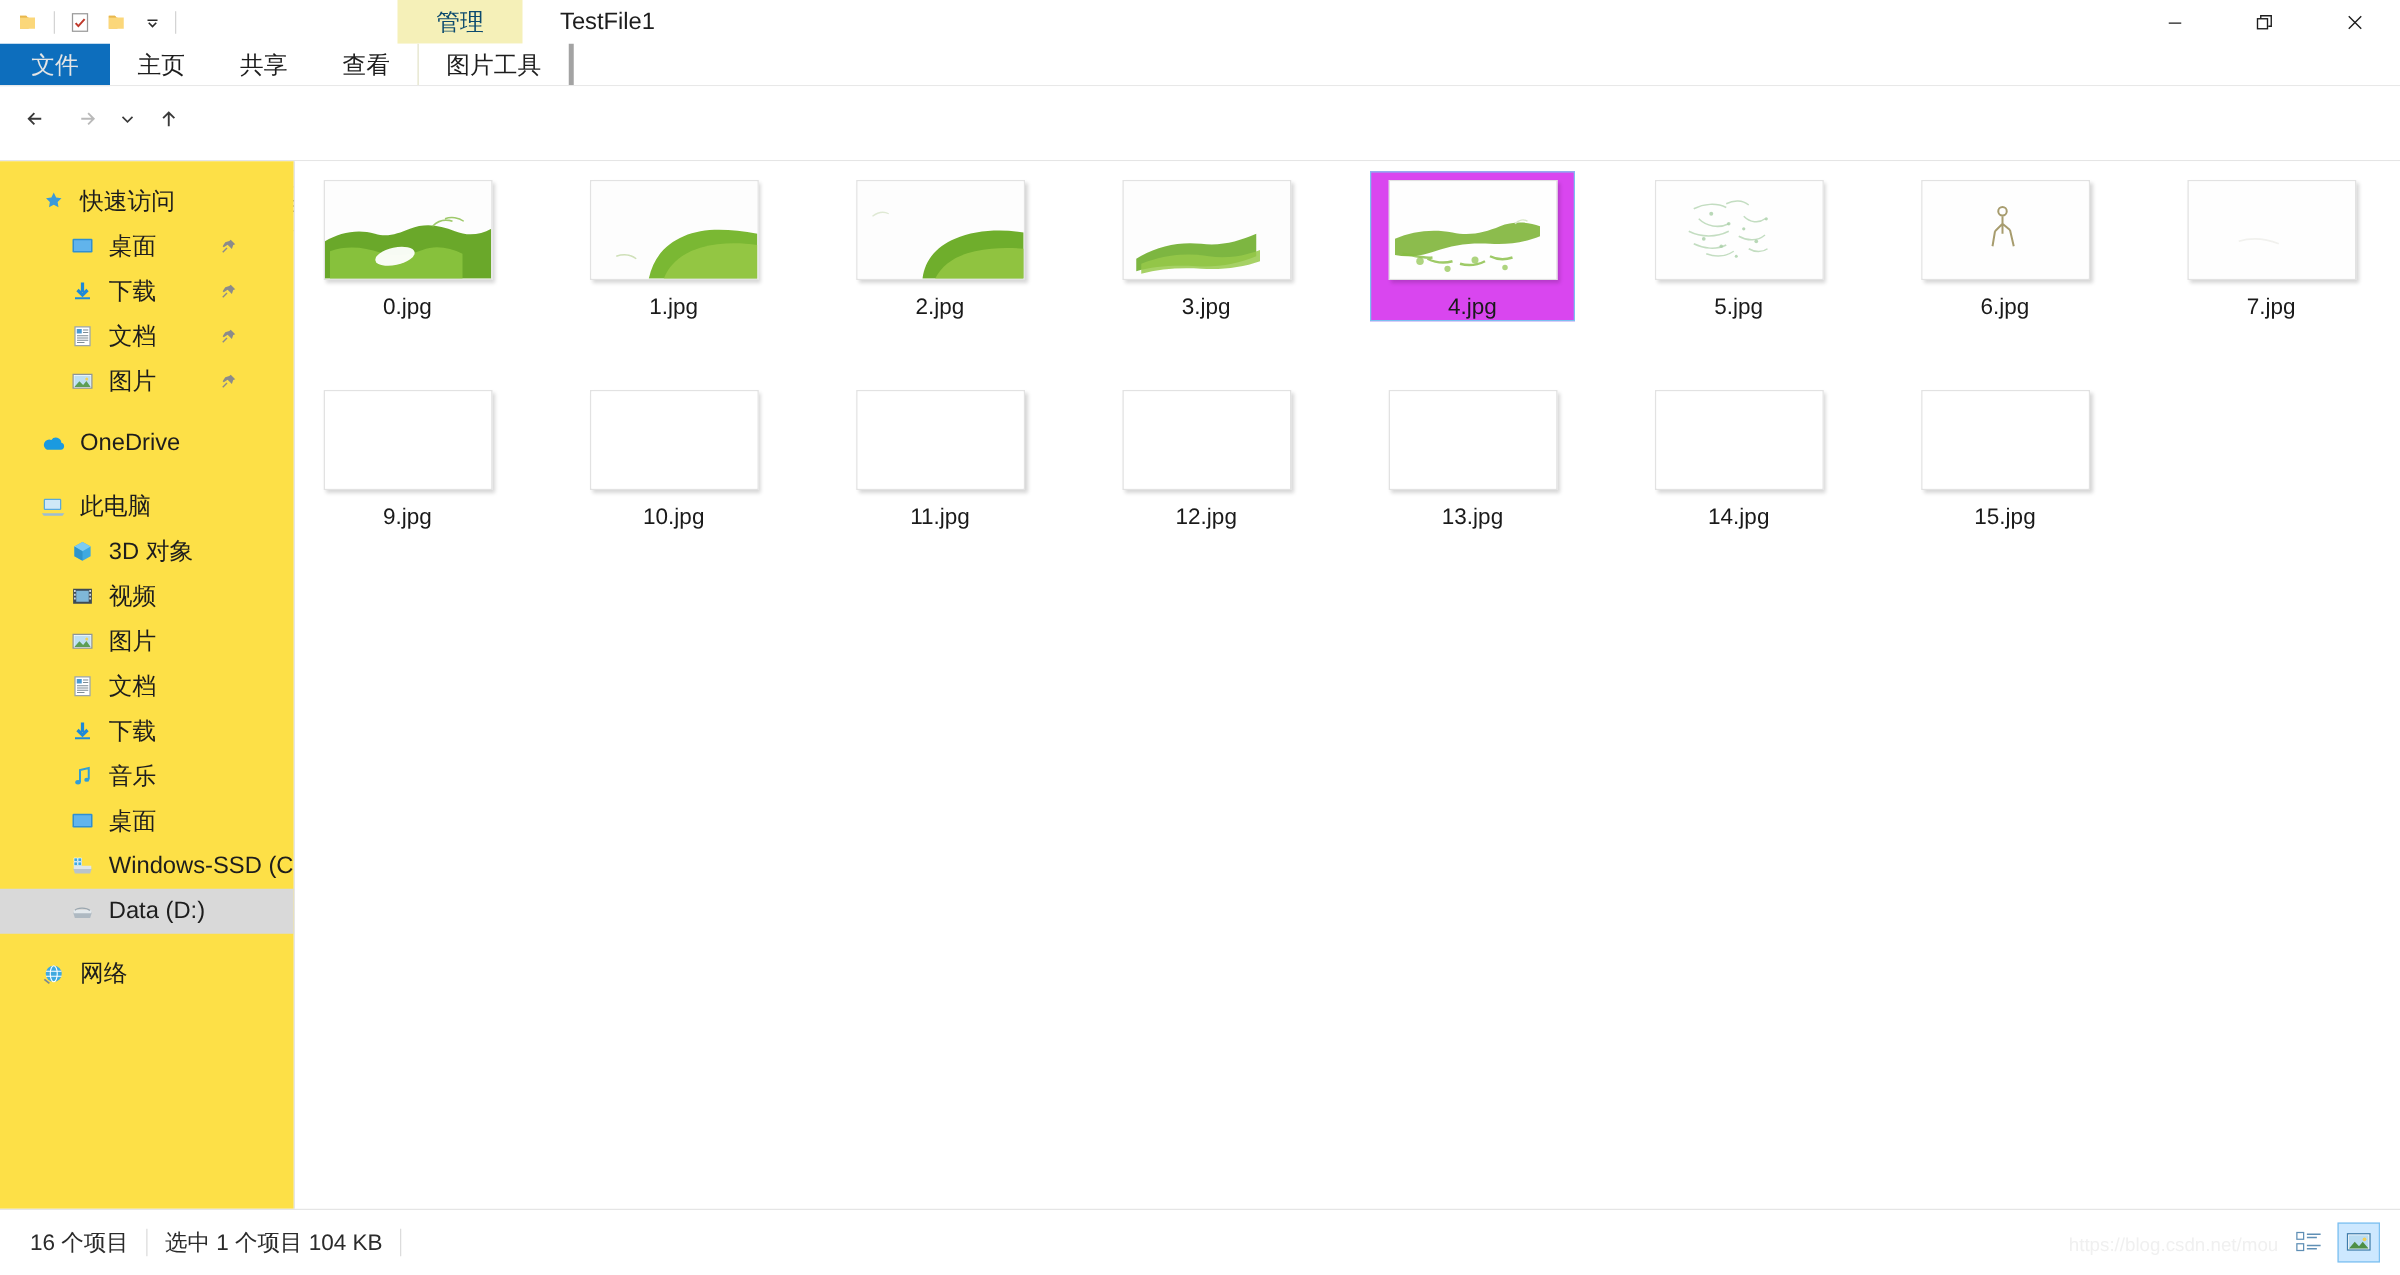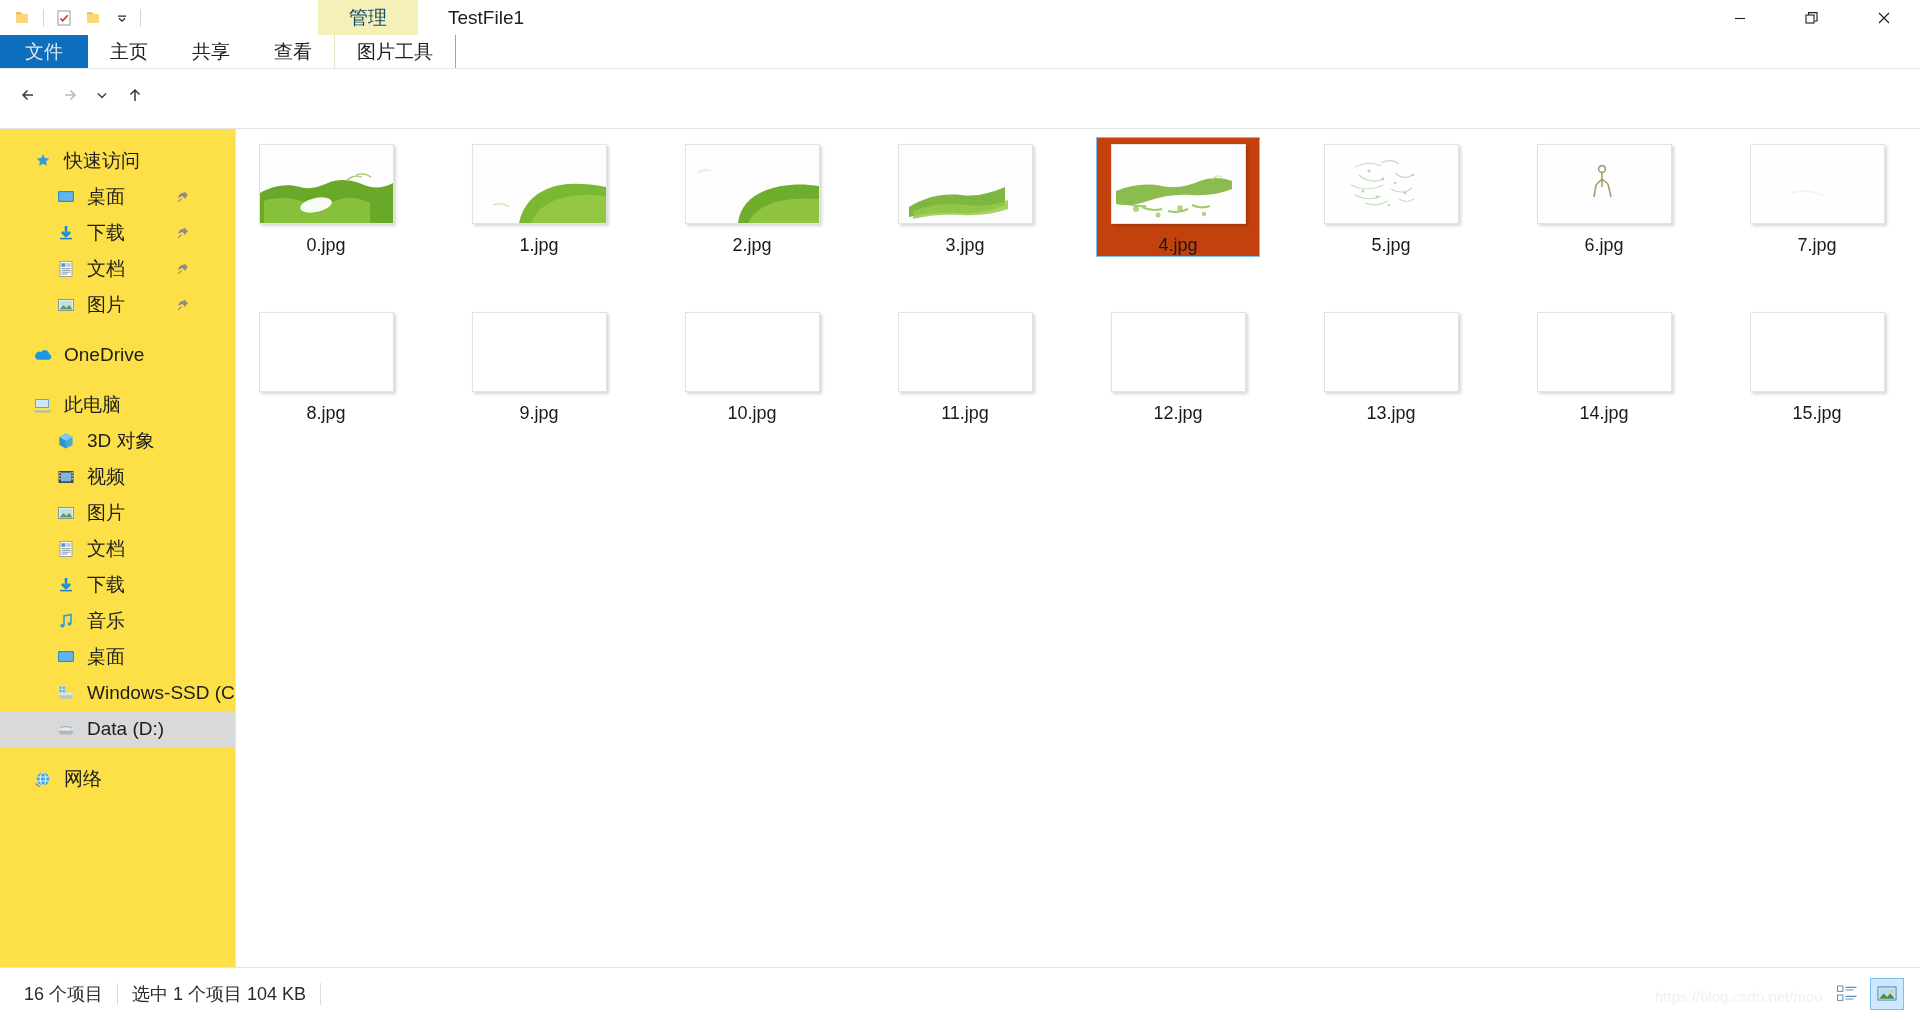--- a/index.html
+++ b/index.html
@@ -49,21 +49,21 @@
     position: absolute; left: 0; top: 35px; width: 1920px; height: 34px;
     background: #ffffff;
   }
   .tabs { display: flex; align-items: stretch; height: 34px; }
   .tab {
     display: flex; align-items: center; justify-content: center;
     padding: 0 22px; font-size: 19px; color: #1d1d1d; height: 34px;
   }
   .tab.file { background: #0d6ebd; color: #e5e5e5; padding: 15px 25px; }
   .tab.ctx {
-    background: #ffffff; border-left: 1px solid #e3e3c8; border-right: 1px solid #a3a3a3;
+    background: #ffffff; border-left: 1px solid #e3e3c8; border-right: 4px solid #a3a3a3;
     border-bottom: 1px solid #ffffff;
   }
   .ribbon-underline {
     position: absolute; left: 0; top: 68px; width: 1920px; height: 1px; background: #e8e8e8;
   }
   .ribbon-right { position: absolute; right: 10px; top: 35px; height: 34px; display: flex; align-items: center; gap: 16px; }
   .chev-btn { width: 30px; height: 30px; display: flex; align-items: center; justify-content: center; }
   .help-btn { width: 28px; height: 28px; display: flex; align-items: center; justify-content: center; }
 
   
@@ -131,21 +131,21 @@
     display: flex; flex-wrap: wrap; align-content: flex-start;
     padding: 8px 0 0 8px;
     gap: 48px;
   }
   .cell {
     width: 164px; height: 120px;
     display: flex; flex-direction: column; align-items: center;
     padding-top: 6px; margin-right: 1px;
     border: 1px solid transparent;
   }
-  .cell.selected { background: #c2410c; border: 1px solid #7cc0f0; }
+  .cell.selected { background: #d946ef; border: 1px solid #7cc0f0; }
   .thumb {
     width: 135px; height: 80px; background: #ffffff;
     border: 1px solid #e2e2e2;
     box-shadow: 2px 2px 3px rgba(0,0,0,.16);
     position: relative; overflow: hidden;
   }
   .fname { font-size: 18px; color: #1a1a1a; margin-top: 11px; white-space: nowrap; }
 
   
   .sep-bot { position: absolute; left: 0; top: 967px; width: 1920px; height: 1px; background: #e5e5e5; }
@@ -643,28 +643,20 @@
       <div class="cell">
         <div class="thumb">
           <svg width="133" height="78" viewBox="0 0 133 78" preserveAspectRatio="none">
             <rect width="133" height="78" fill="#fefefe"></rect>
             <path d="M40 48c10-3 22-2 32 2" stroke="#f1f1ee" stroke-width="1.4" fill="none"></path>
           </svg>
         </div>
         <div class="fname">7.jpg</div>
       </div>
 
-      <div class="cell">
-        <div class="thumb">
-          <svg width="133" height="78" viewBox="0 0 133 78">
-              <rect width="133" height="78" fill="#ffffff"></rect>
-            </svg>
-        </div>
-        <div class="fname">8.jpg</div>
-      </div>
 
       <div class="cell">
         <div class="thumb">
           <svg width="133" height="78" viewBox="0 0 133 78">
               <rect width="133" height="78" fill="#ffffff"></rect>
             </svg>
         </div>
         <div class="fname">9.jpg</div>
       </div>
 

